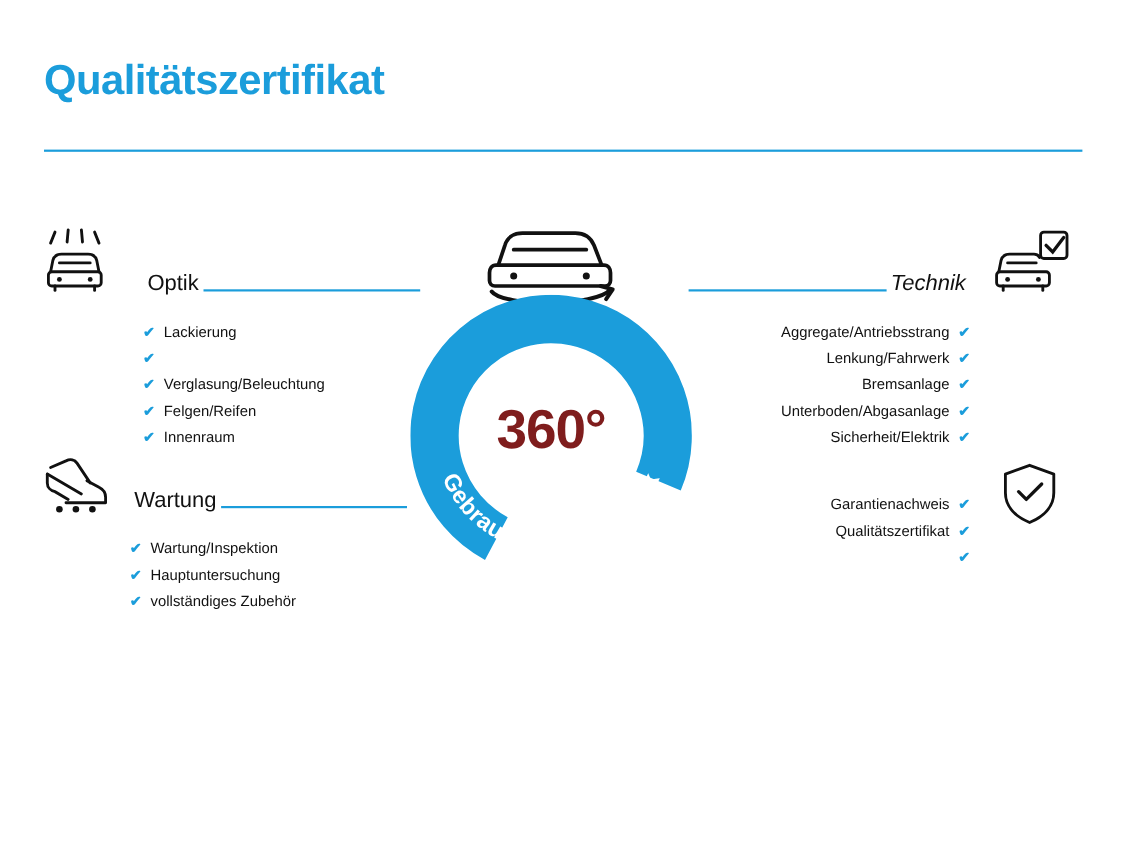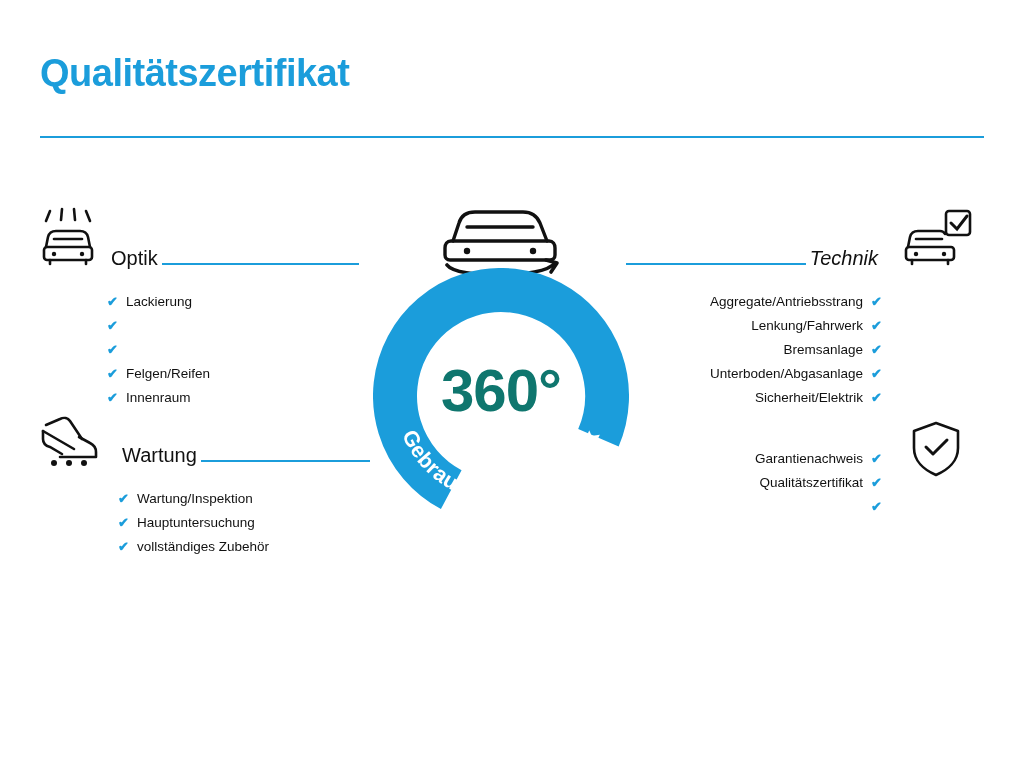--- a/index.html
+++ b/index.html
@@ -79,21 +79,21 @@
     font-size: 13px;
     font-weight: bold;
     margin-right: 8px;
   }
   .section.right .check {
     margin-right: 0;
     margin-left: 8px;
   }
 
   
-  #sec-optik    { left: 107px; top: 232px; width: 252px; }
+  #sec-optik    { left: 130px; top: 232px; width: 252px; }
   #sec-wartung  { left: 118px; top: 429px; width: 252px; }
   #sec-technik  { left: 626px; top: 232px; width: 256px; }
   #sec-garantie { left: 626px; top: 429px; width: 256px; }
   .section.right .items { text-align: right; }
 
   
   .corner-icon {
     position: absolute;
     color: #111111;
   }
@@ -120,23 +120,23 @@
   #badge-center {
     position: absolute;
     left: 0; top: 0;
     width: 256px; height: 256px;
     display: flex;
     align-items: center;
     justify-content: center;
     pointer-events: none;
   }
   #badge-value {
-    font-size: 60px;
+    font-size: 50px;
     font-weight: bold;
-    color: #0f766e;
+    color: #7f1d1d;
     letter-spacing: -1px;
     transform: translateY(-6px);
   }
   .arc-text {
     font-size: 21.5px;
     font-weight: bold;
     fill: #ffffff;
     letter-spacing: 0.4px;
   }
 </style>
@@ -238,20 +238,21 @@
   <div class="items">
     <div class="item">
         <span class="check">✔</span>
         <span>Lackierung</span>
       </div>
     <div class="item">
         <span class="check">✔</span>
       </div>
     <div class="item">
         <span class="check">✔</span>
+        <span>Verglasung/Beleuchtung</span>
       </div>
     <div class="item">
         <span class="check">✔</span>
         <span>Felgen/Reifen</span>
       </div>
     <div class="item">
         <span class="check">✔</span>
         <span>Innenraum</span>
       </div>
   </div>

